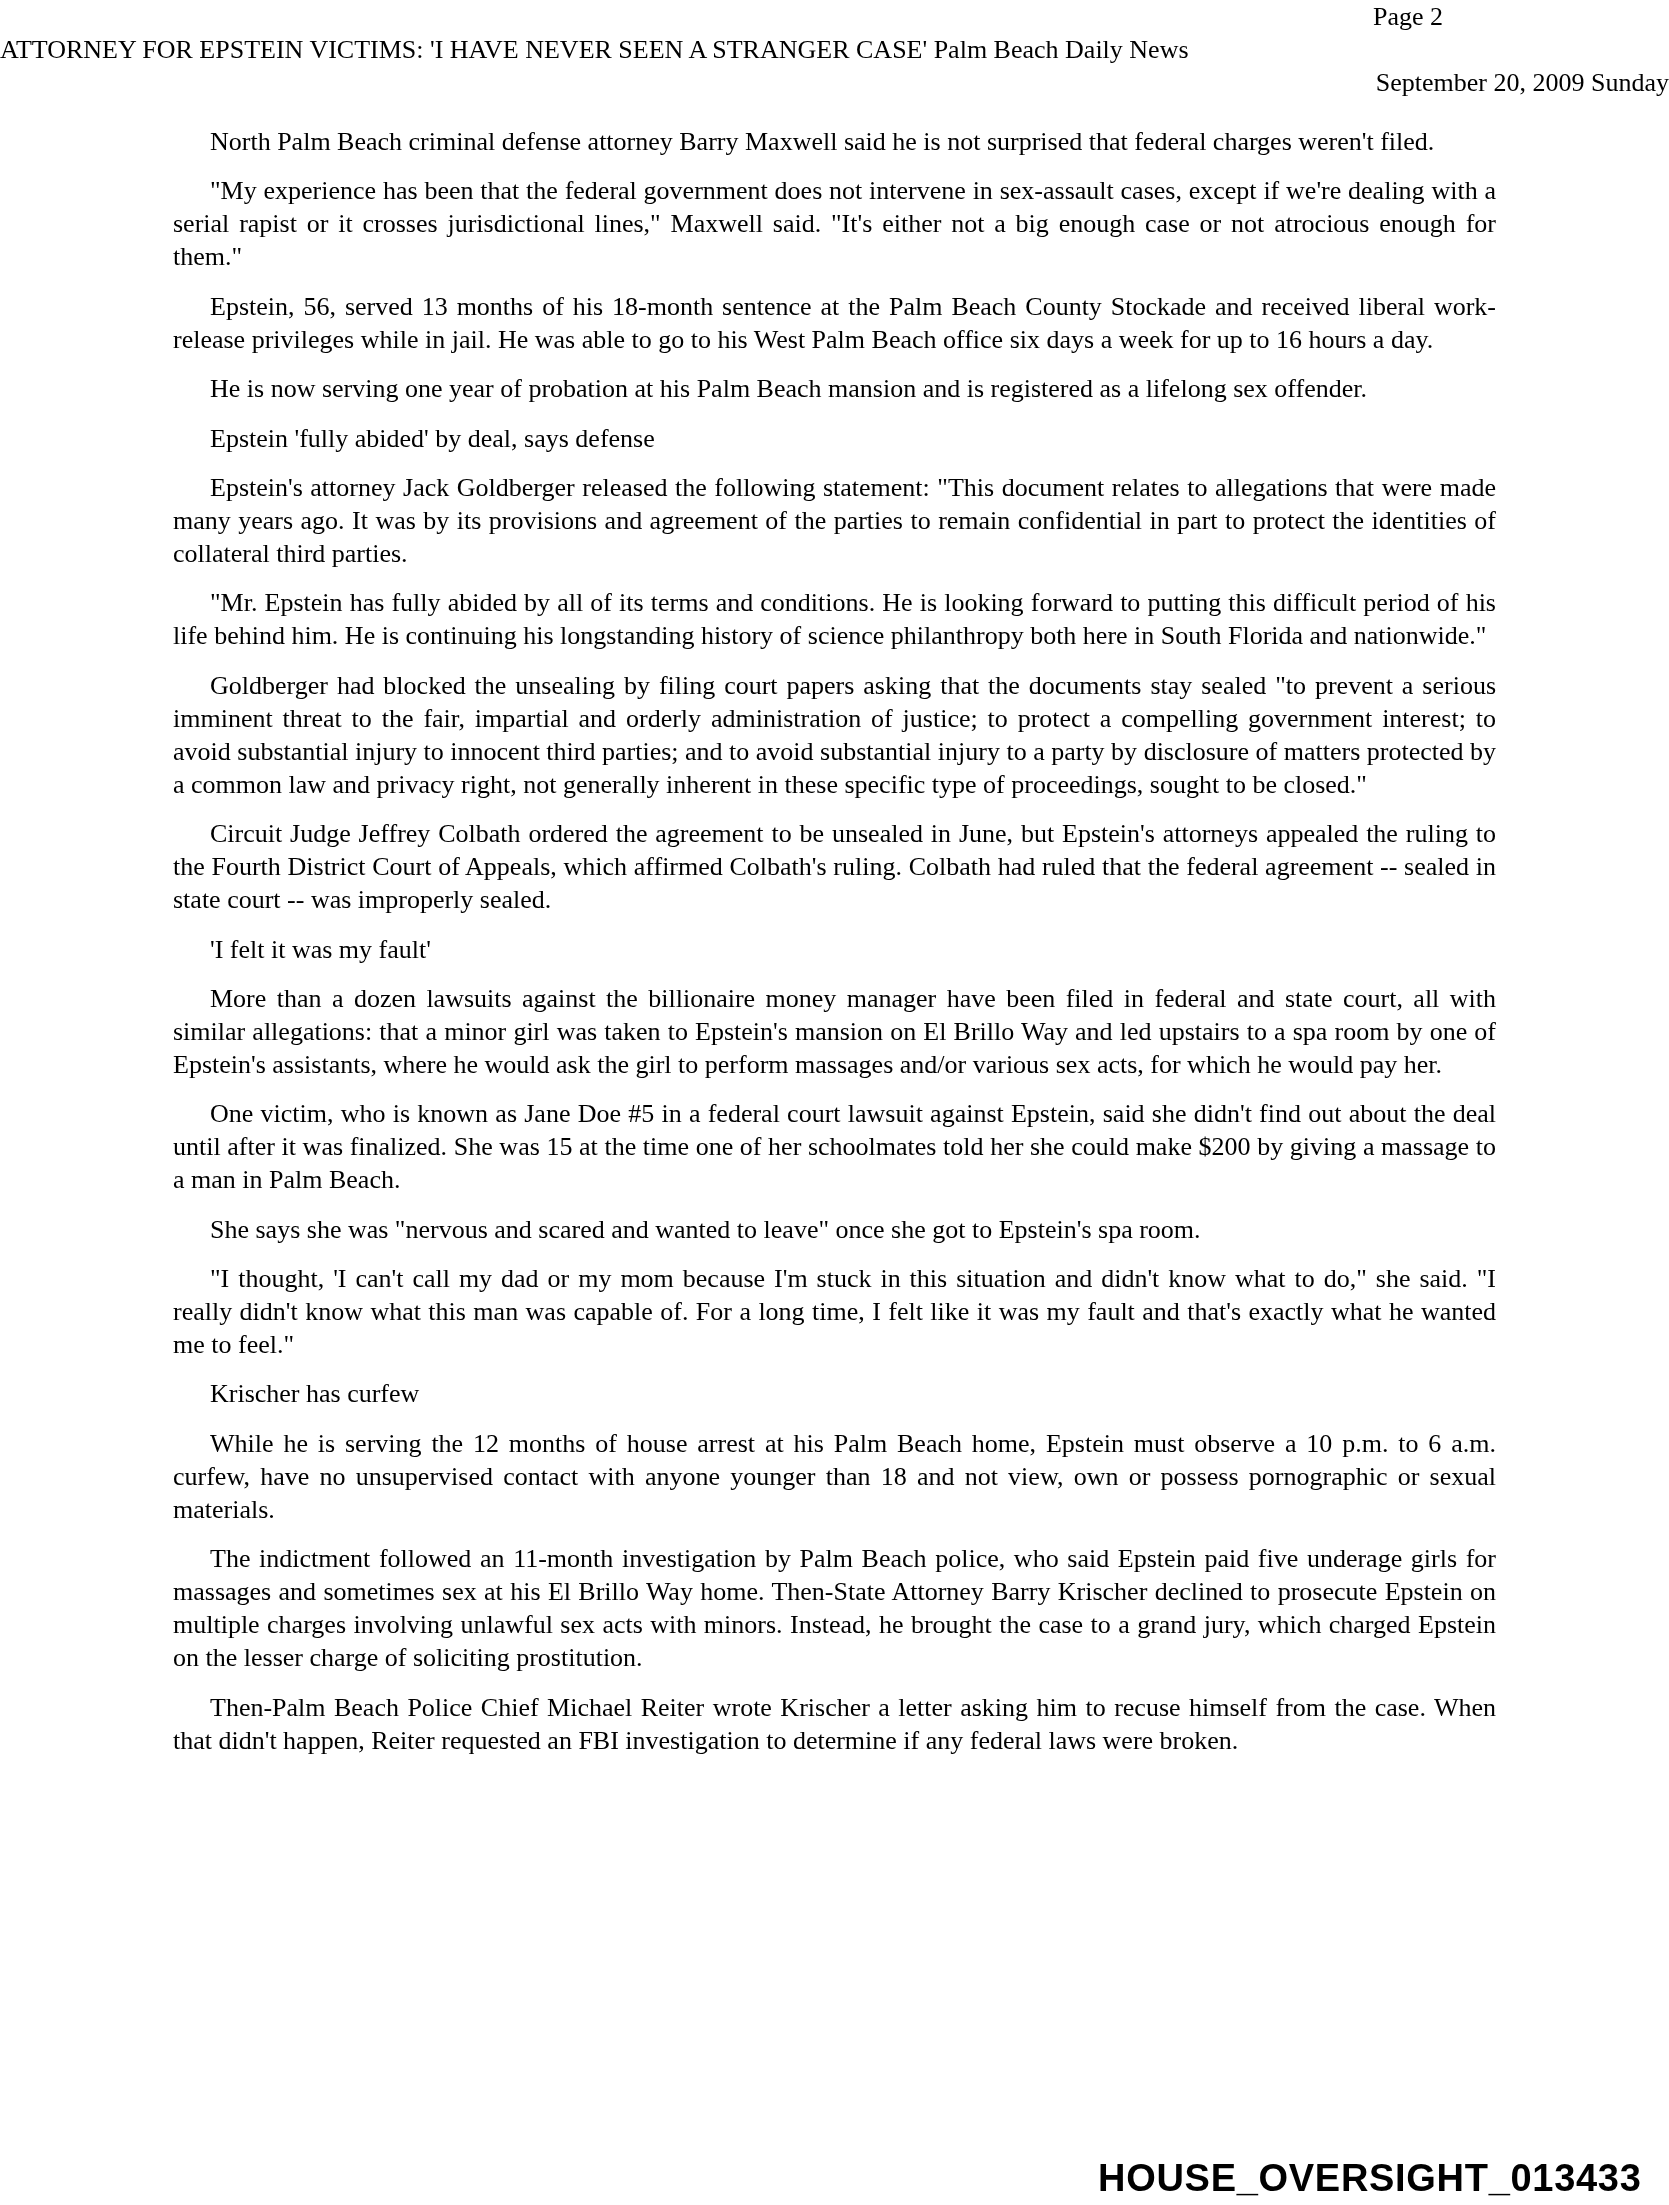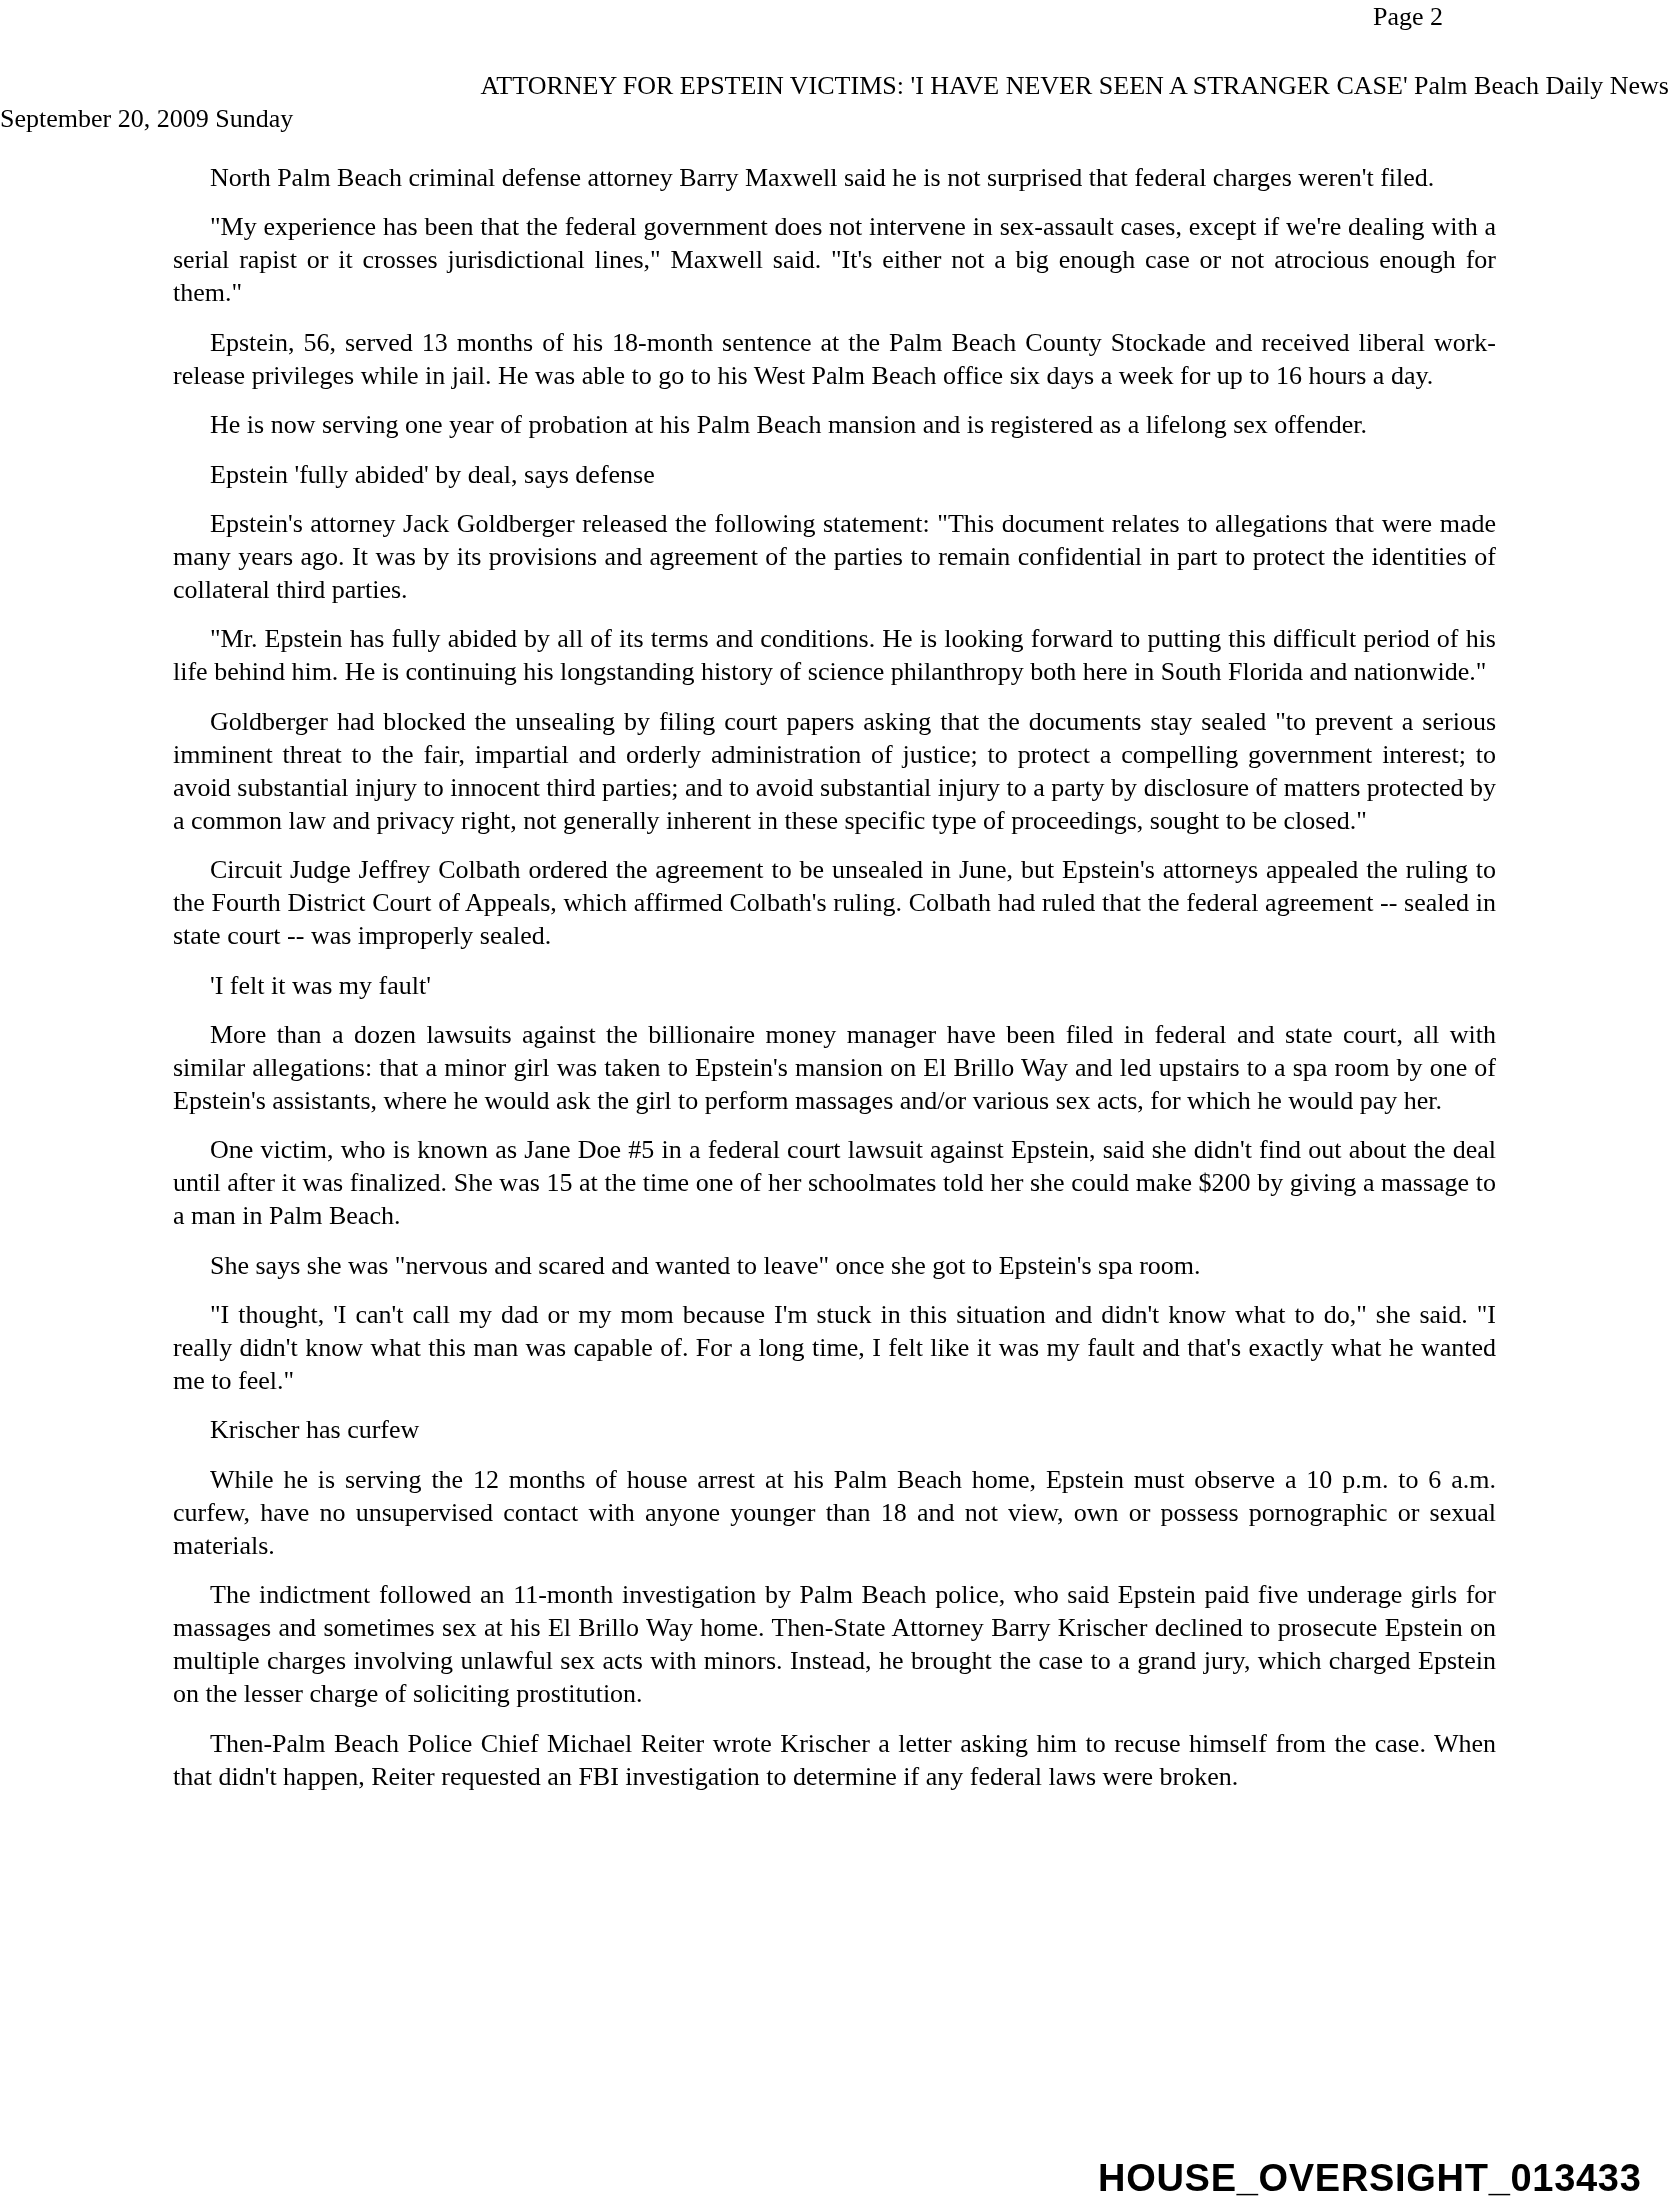--- a/index.html
+++ b/index.html
@@ -19,26 +19,25 @@
   }
   .header {
     font-size: 26px;
     line-height: 33px;
   }
   .page-label {
     text-align: right;
     padding-right: 226px;
   }
   .title-line {
-    text-align: right;
+    text-align: left;
     white-space: nowrap;
-    margin-top: 36px;
   }
   .date-line {
-    text-align: left;
+    text-align: right;
   }
   .article {
     margin: 26px 173px 0 173px;
     font-size: 26px;
     line-height: 33px;
     text-align: justify;
   }
   .article p {
     margin: 0 0 16.4px 0;
     text-indent: 37px;

